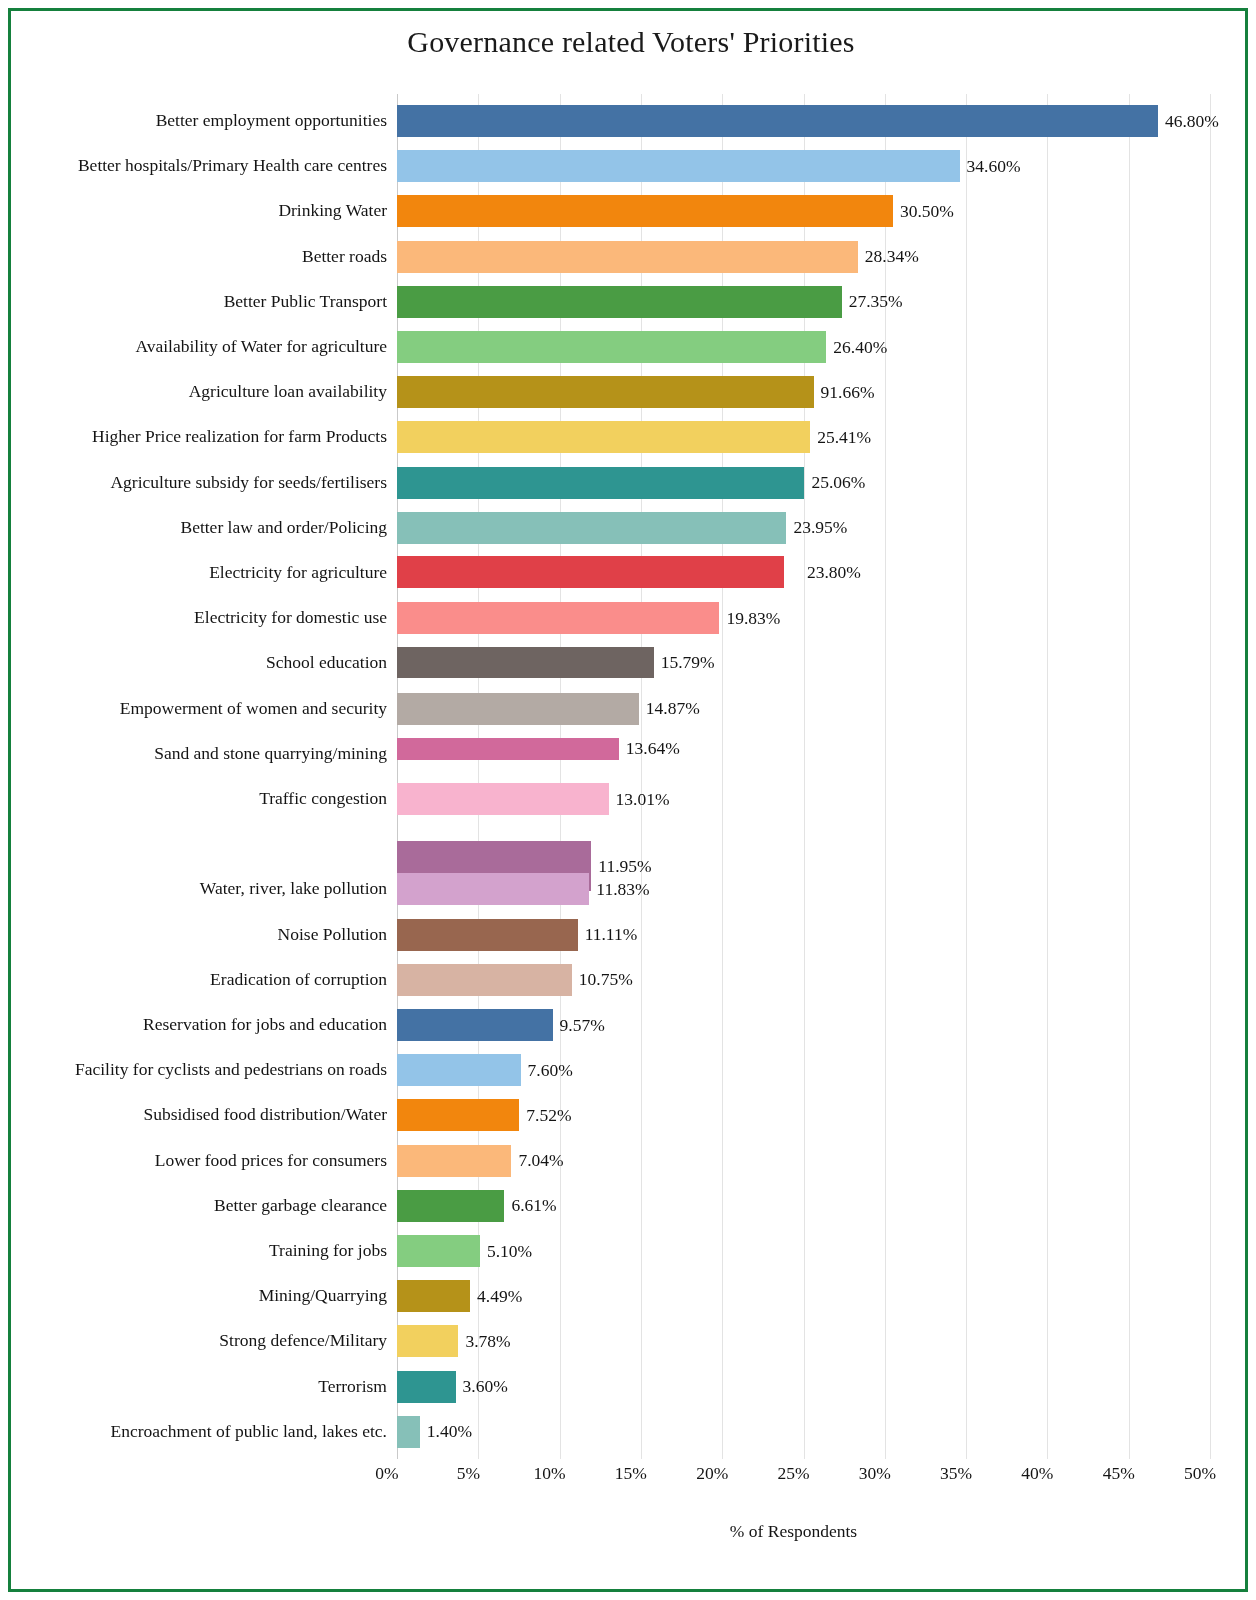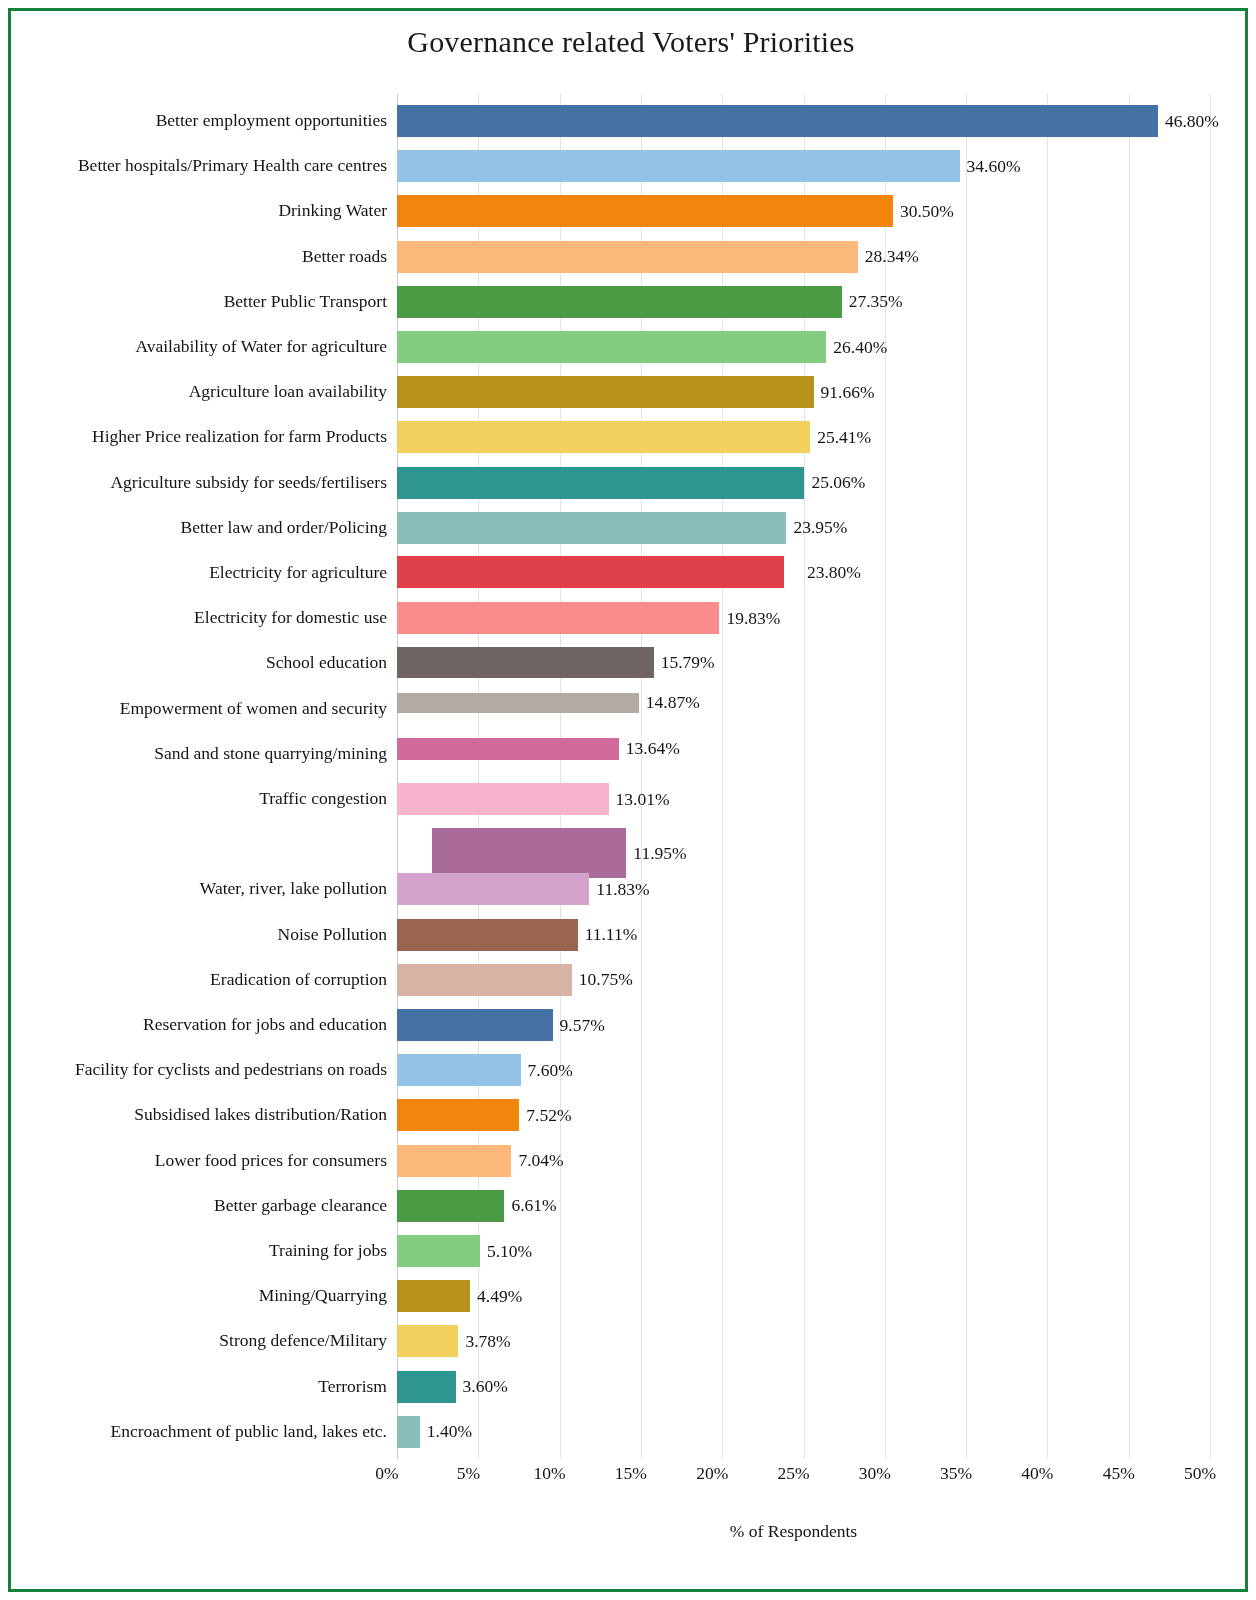--- a/index.html
+++ b/index.html
@@ -245,41 +245,41 @@
           </div>
           <div class="row" style="top: 546.4px; height: 45.2px;">
             <div class="cat-label" style="top: 0px; height: 45.2px; line-height: 45.2px;">School education</div>
             <div class="bar-wrap" style="top: 7px; height: 31px; text-align: right;">
               <div class="bar" style="width: 256.745px; background: rgb(110, 100, 97);"></div>
               <div class="val-label">15.79%</div>
             </div>
           </div>
           <div class="row" style="top: 591.6px; height: 45.2px;">
             <div class="cat-label" style="top: 0px; height: 45.2px; line-height: 45.2px;">Empowerment of women and security</div>
-            <div class="bar-wrap" style="top: 7px; height: 20px;">
+            <div class="bar-wrap" style="top: 7px; height: 32px;">
               <div class="bar" style="width: 241.786px; background: rgb(179, 170, 164);"></div>
               <div class="val-label">14.87%</div>
             </div>
           </div>
           <div class="row" style="top: 636.8px; height: 45.2px;">
             <div class="cat-label" style="top: 0px; height: 45.2px; line-height: 45.2px;">Sand and stone quarrying/mining</div>
             <div class="bar-wrap" style="top: 7px; height: 22px;">
               <div class="bar" style="width: 221.786px; background: rgb(209, 105, 155);"></div>
               <div class="val-label">13.64%</div>
             </div>
           </div>
           <div class="row" style="top: 682px; height: 45.2px;">
             <div class="cat-label" style="top: 0px; height: 45.2px; line-height: 45.2px;">Traffic congestion</div>
             <div class="bar-wrap" style="top: 7px; height: 32px;">
               <div class="bar" style="width: 211.543px; background: rgb(248, 179, 206);"></div>
               <div class="val-label">13.01%</div>
             </div>
           </div>
           <div class="row" style="top: 727.2px; height: 45.2px;">
-            <div class="bar-wrap" style="top: 7px; height: 50px; margin-left: 35px;">
+            <div class="bar-wrap" style="top: 20px; height: 50px;">
               <div class="bar" style="width: 194.307px; background: rgb(169, 107, 154);"></div>
               <div class="val-label">11.95%</div>
             </div>
           </div>
           <div class="row" style="top: 772.4px; height: 45.2px;">
             <div class="cat-label" style="top: 0px; height: 45.2px; line-height: 45.2px;">Water, river, lake pollution</div>
             <div class="bar-wrap" style="top: 7px; height: 32px;">
               <div class="bar" style="width: 192.356px; background: rgb(211, 162, 205);"></div>
               <div class="val-label">11.83%</div>
             </div>
@@ -306,21 +306,21 @@
             </div>
           </div>
           <div class="row" style="top: 953.2px; height: 45.2px;">
             <div class="cat-label" style="top: 0px; height: 45.2px; line-height: 45.2px;">Facility for cyclists and pedestrians on roads</div>
             <div class="bar-wrap" style="top: 7px; height: 32px;">
               <div class="bar" style="width: 123.576px; background: rgb(147, 196, 232);"></div>
               <div class="val-label">7.60%</div>
             </div>
           </div>
           <div class="row" style="top: 998.4px; height: 45.2px;">
-            <div class="cat-label" style="top: 0px; height: 45.2px; line-height: 45.2px;">Subsidised lakes distribution/Ration</div>
+            <div class="cat-label" style="top: 0px; height: 45.2px; line-height: 45.2px;">Subsidised food distribution/Water</div>
             <div class="bar-wrap" style="top: 7px; height: 32px;">
               <div class="bar" style="width: 122.275px; background: rgb(242, 134, 13);"></div>
               <div class="val-label">7.52%</div>
             </div>
           </div>
           <div class="row" style="top: 1043.6px; height: 45.2px;">
             <div class="cat-label" style="top: 0px; height: 45.2px; line-height: 45.2px;">Lower food prices for consumers</div>
             <div class="bar-wrap" style="top: 7px; height: 32px;">
               <div class="bar" style="width: 114.47px; background: rgb(251, 184, 122);"></div>
               <div class="val-label">7.04%</div>

